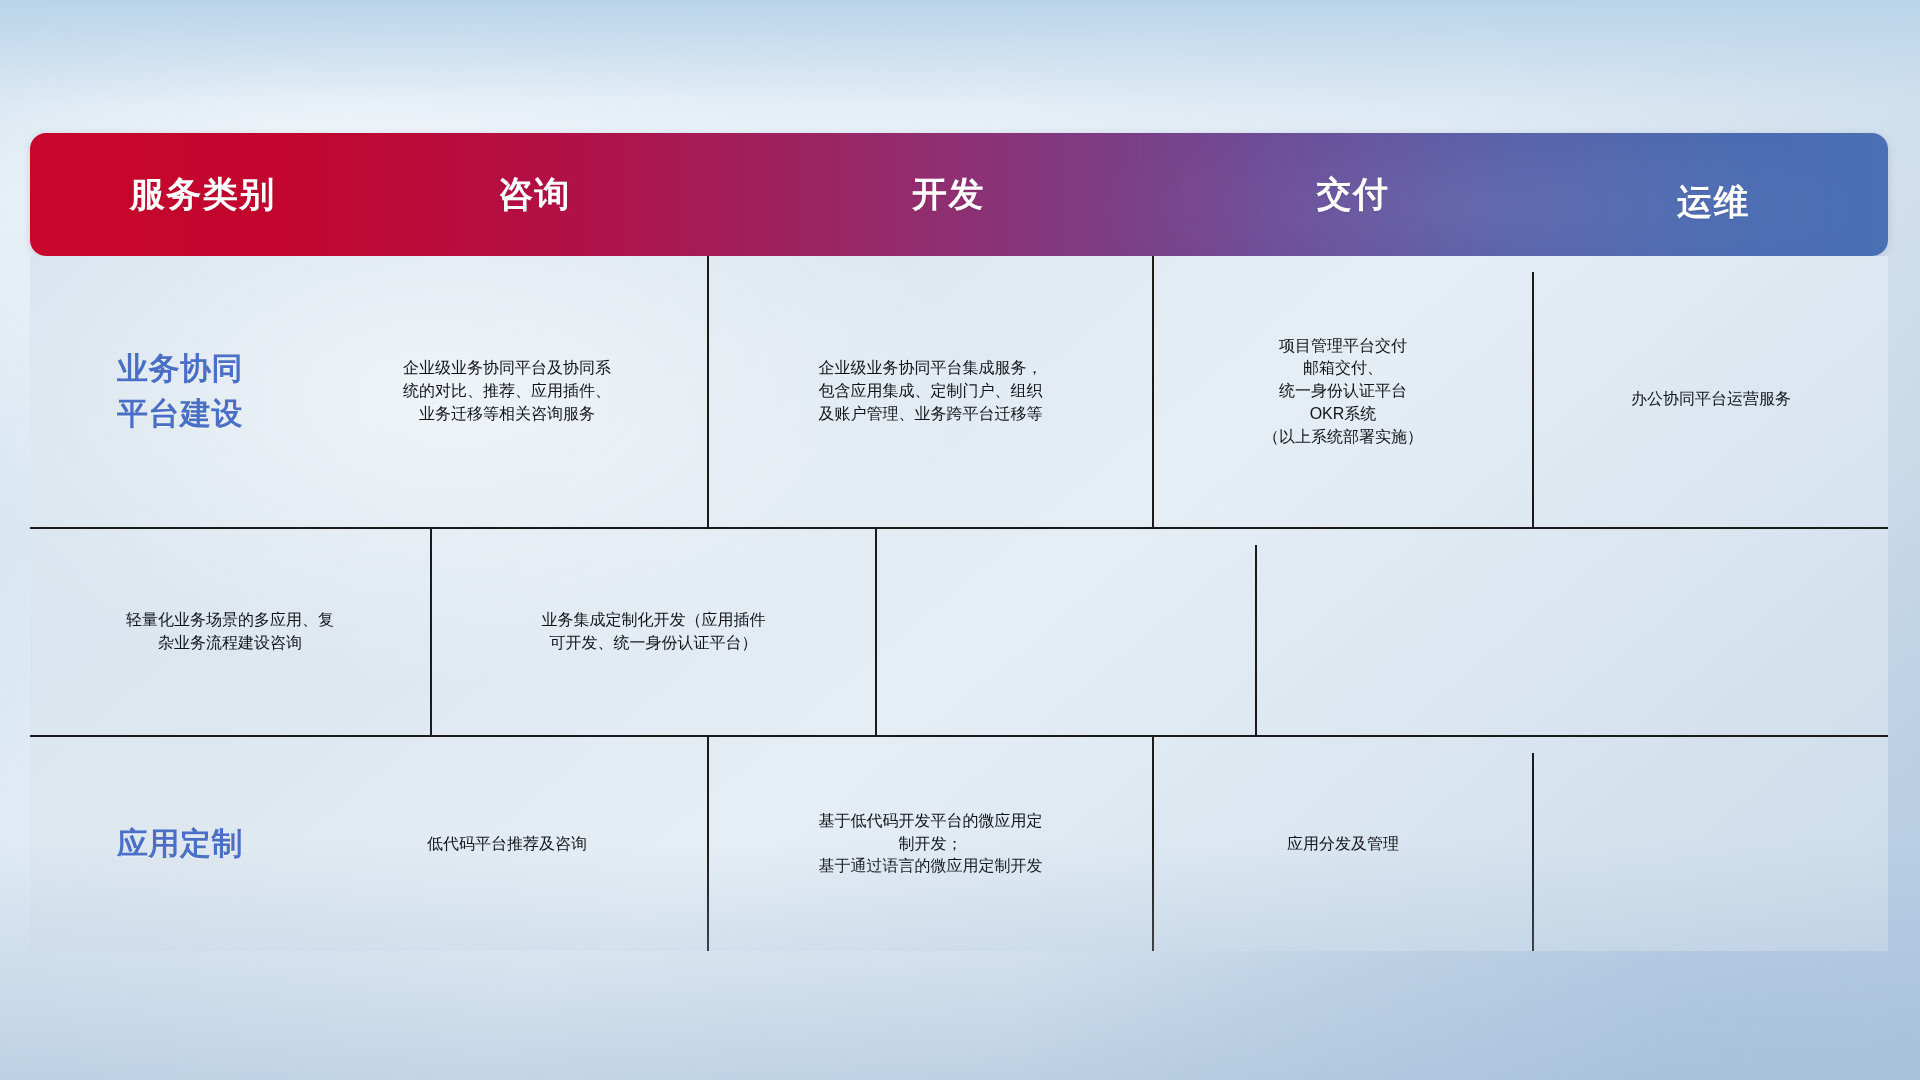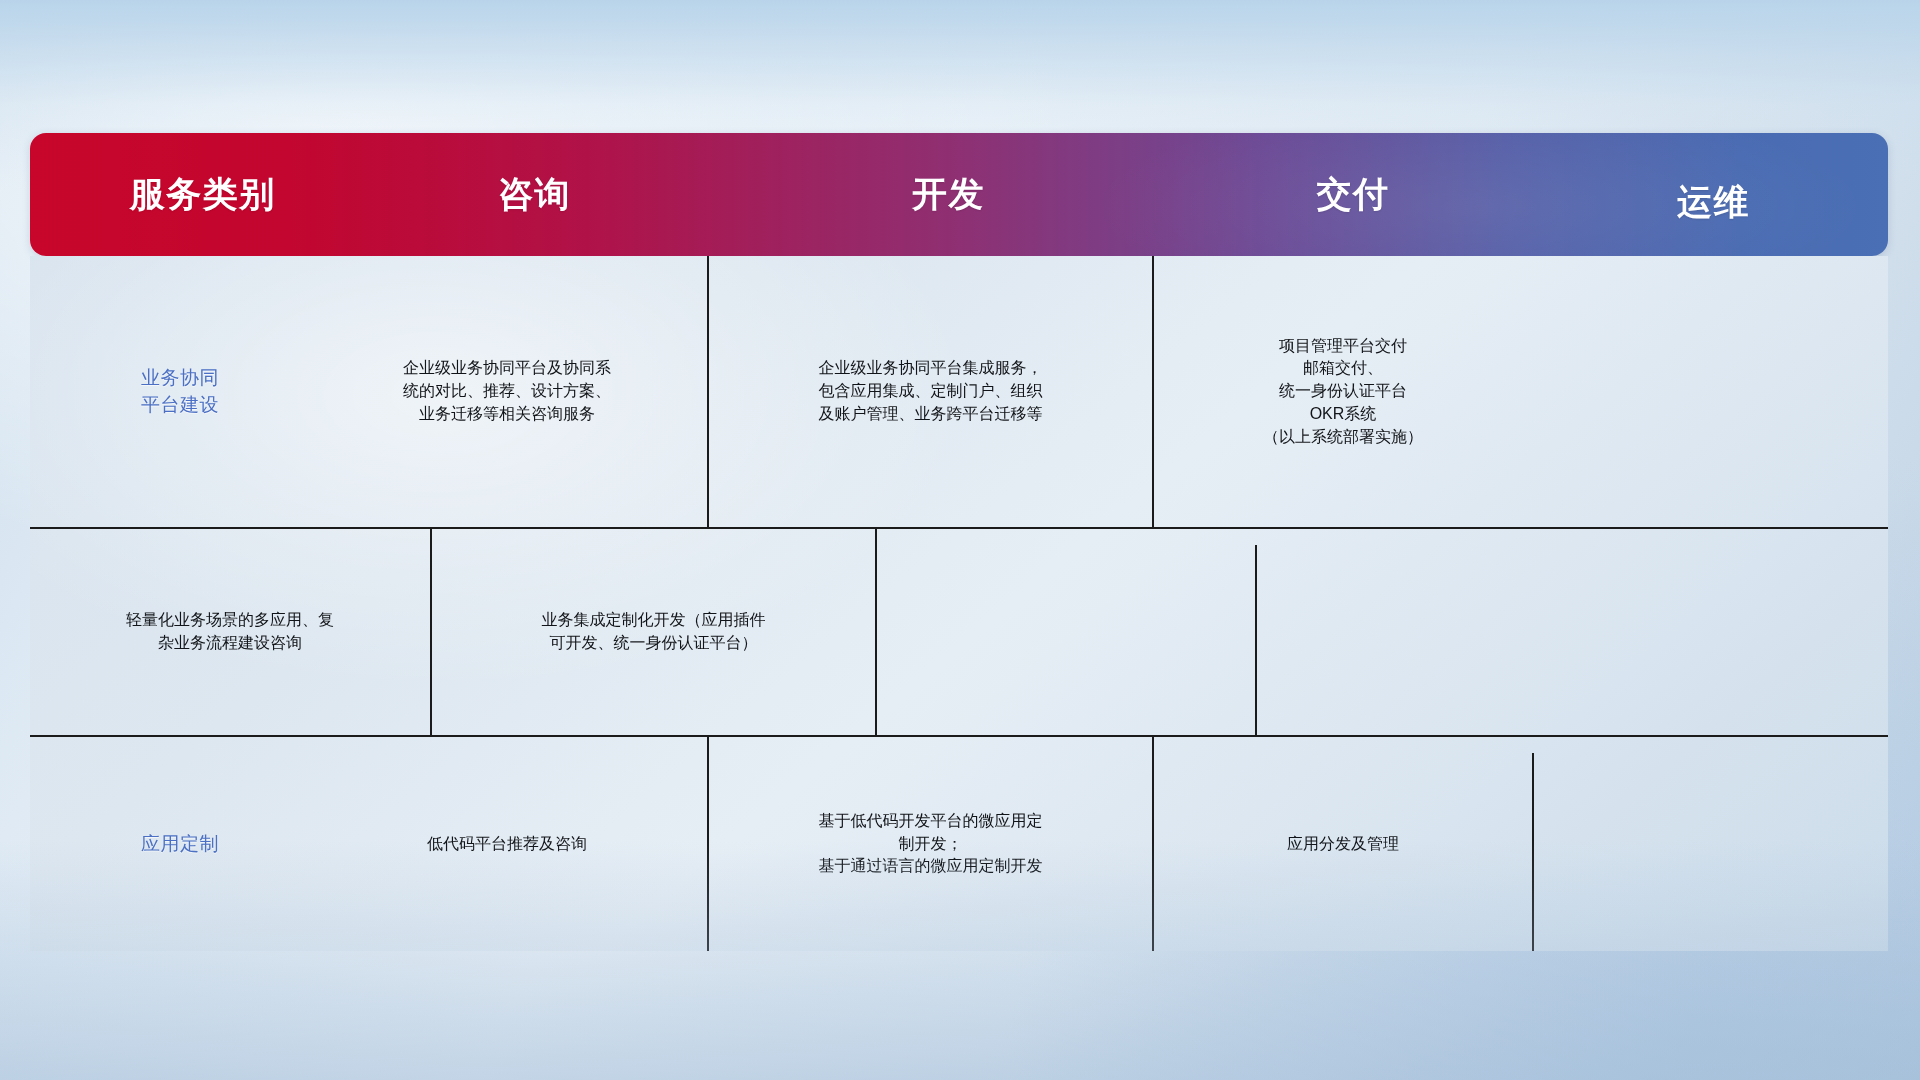--- a/index.html
+++ b/index.html
@@ -119,22 +119,22 @@
     font-size: 16px;
     line-height: 1.42;
     color: #111418;
     text-align: center;
     white-space: pre-line;
   }
   .cell.divider { border-left: 2px solid #1b1b1b; }
 
   .cat {
     color: #4a6fc4;
-    font-weight: 400;
-    font-size: 19px;
+    font-weight: 700;
+    font-size: 31px;
     line-height: 1.42;
     letter-spacing: 0.5px;
     text-shadow: 0 1px 0 rgba(255,255,255,0.6);
   }
 
   
   .c0 { width: 277px; padding-left: 37px; }
   .c1 { width: 400px; }
   .c2 { width: 445px; }
   .c3 { width: 380px; }
@@ -159,30 +159,31 @@
       <div class="th c3">交付</div>
       <div class="th c4">运维</div>
     </div>
 
     <div class="tbody">
 
       <div class="row r1">
         <div class="cell c0 cat">业务协同
 平台建设</div>
         <div class="cell c1">企业级业务协同平台及协同系
-统的对比、推荐、设计方案、
+统的对比、推荐、应用插件、
 业务迁移等相关咨询服务</div>
         <div class="cell c2 divider">企业级业务协同平台集成服务，
 包含应用集成、定制门户、组织
 及账户管理、业务跨平台迁移等</div>
         <div class="cell c3 divider">项目管理平台交付
 邮箱交付、
 统一身份认证平台
 OKR系统
 （以上系统部署实施）</div>
+        <div class="cell c4 divider">办公协同平台运营服务</div>
       </div>
 
       <div class="row r2">
         <div class="cell c1">轻量化业务场景的多应用、复
 杂业务流程建设咨询</div>
         <div class="cell c2 divider">业务集成定制化开发（应用插件
 可开发、统一身份认证平台）</div>
         <div class="cell c3 divider"></div>
         <div class="cell c4 divider"></div>
       </div>

